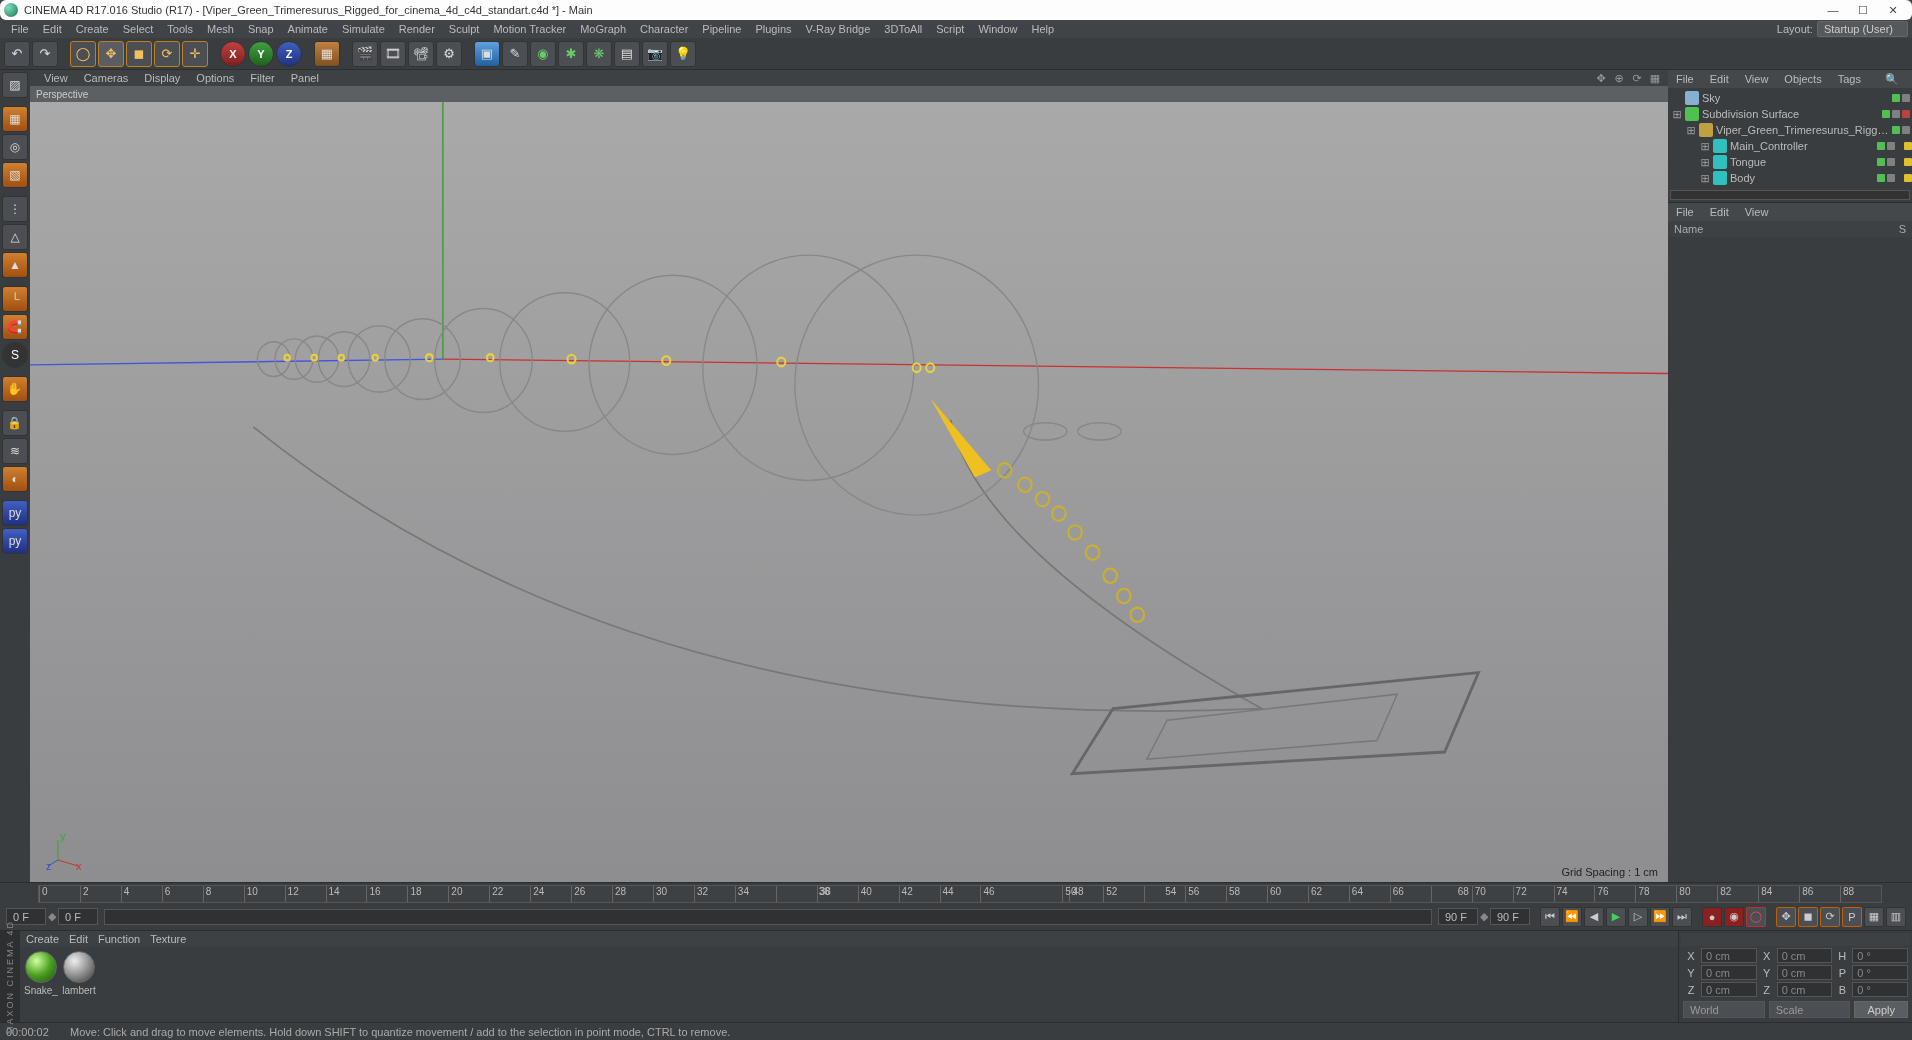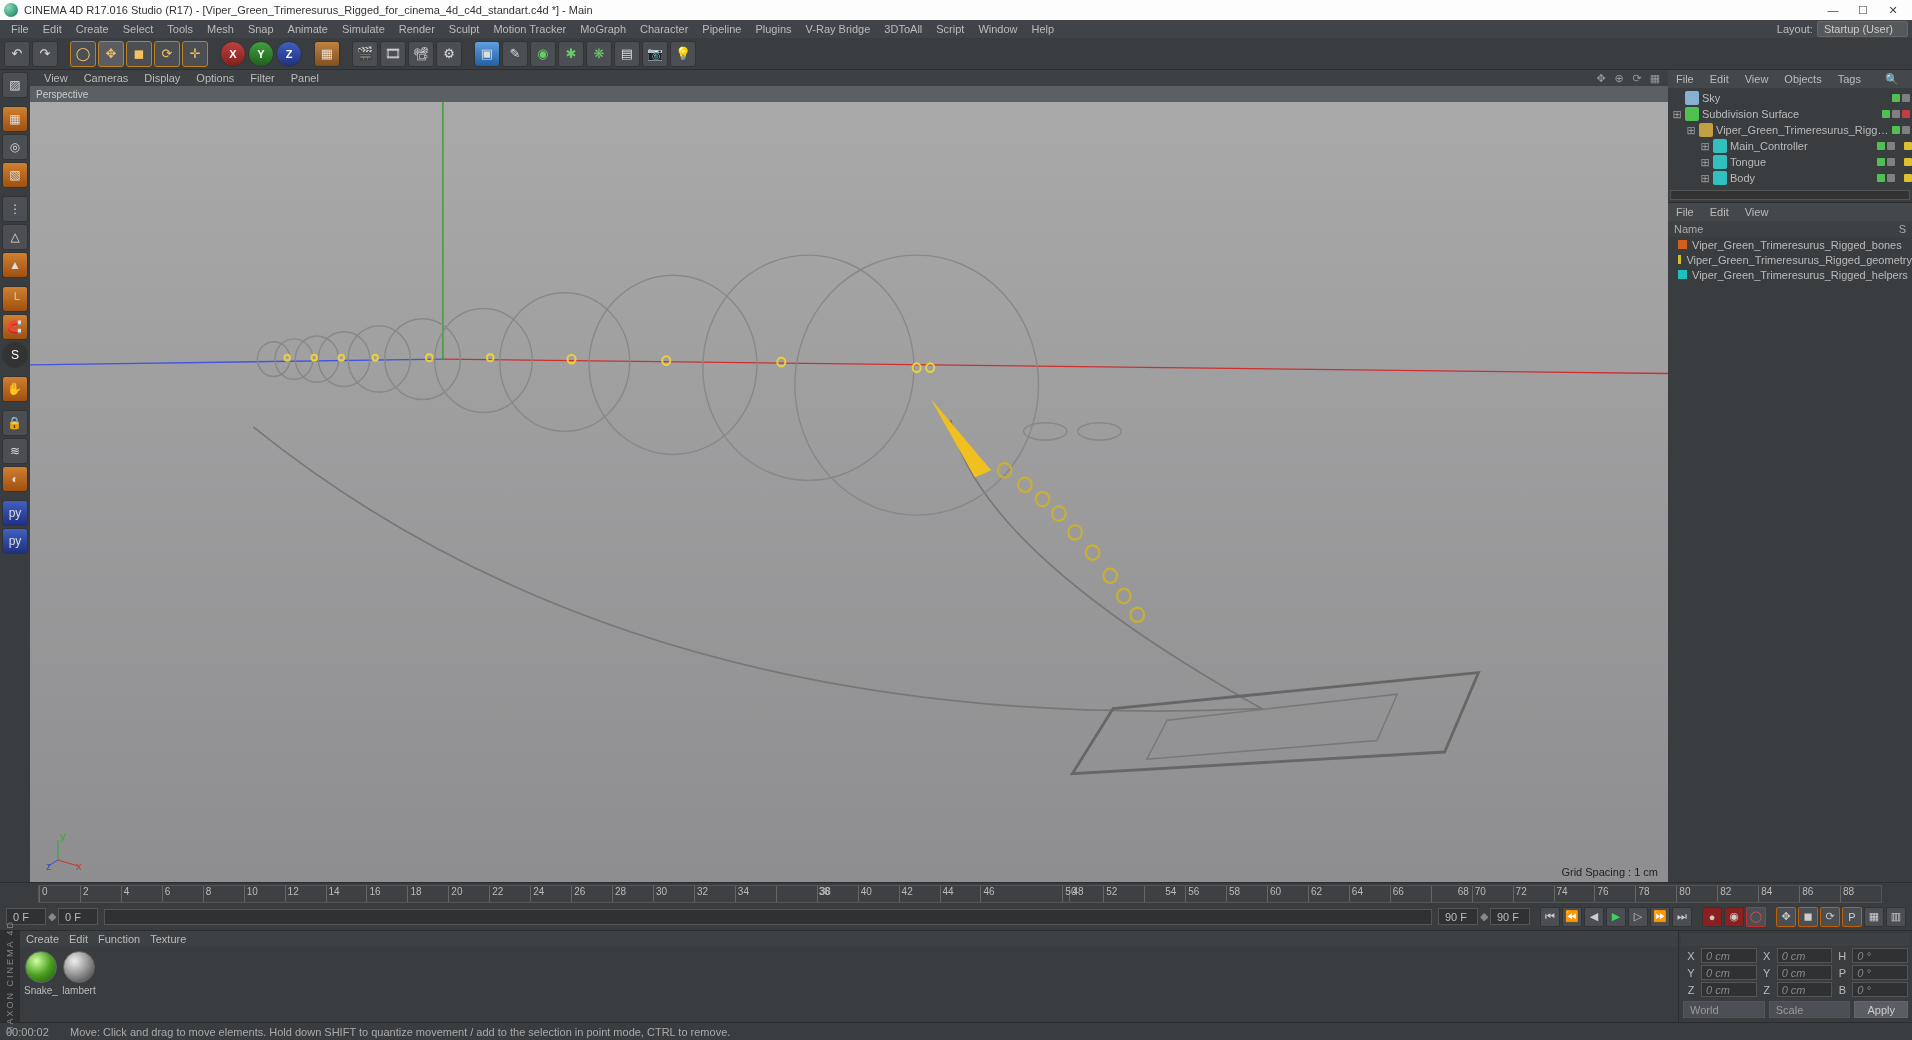--- a/index.html
+++ b/index.html
@@ -1,19 +1,19 @@
 <!DOCTYPE html>
 <html><head>
 <meta charset="utf-8">
 <style>
 * { margin: 0; padding: 0; box-sizing: border-box; font-family: "Segoe UI", Tahoma, sans-serif; font-size: 11px; user-select: none; }
 body { background: #404244; color: #aaa; overflow: hidden; width: 1912px; height: 1040px; }
 
 
-.titlebar { height: 20px; background: #fdfdfd; display: flex; align-items: center; padding: 0 4px; color: #333; }
+.titlebar { height: 20px; background: #fdfdfd; display: flex; align-items: center; padding: 0 4px; color: #333; border-radius: 6px; }
 .titlebar .app-icon { width: 14px; height: 14px; background: radial-gradient(circle at 30% 30%, #8db, #175); border-radius: 50%; margin-right: 6px; }
 .titlebar .title-text { flex: 1; }
 .titlebar .winbtns { display: flex; gap: 16px; padding-right: 8px; }
 .titlebar .winbtns span { width: 14px; text-align: center; cursor: default; color:#444; }
 
 
 .menubar { height: 18px; background: #404448; display: flex; align-items: center; padding: 0 4px; gap: 0; }
 .menubar .menu-item { padding: 0 7px; color: #bbb; cursor: default; }
 .menubar .spacer { flex: 1; }
 .menubar .layout-label { color: #bbb; padding-right: 4px; }
@@ -95,21 +95,21 @@
 .mat-swatch { width:34px; display:flex; flex-direction:column; align-items:center; gap:2px;}
 .mat-ball { width:32px; height:32px; border-radius:50%; border:1px solid #666;}
 .mat-ball.green { background: radial-gradient(circle at 35% 30%, #cfffa0, #4aa020 50%, #1a5010); }
 .mat-ball.grey { background: radial-gradient(circle at 35% 30%, #eee, #888 55%, #333); }
 .mat-name { font-size:10px; color:#bbb; text-align:center; width:34px; overflow:hidden; white-space:nowrap;}
 
 .coord-panel { width: 234px; background:#3a3d40; border-left:1px solid #2a2c2e; display:flex; flex-direction:column; padding:2px;}
 .coord-head { height:14px; background:#3e4144; }
 .coord-grid { display:grid; grid-template-columns: 16px 1fr 16px 1fr 16px 1fr; gap:2px; align-items:center; padding:2px;}
 .coord-grid .clab { color:#bbb; text-align:center; }
-.coord-grid .cval { background:#2f3133; border:1px solid #555; height:15px; color:#888; padding:0 4px; display:flex; align-items:center;font-style:italic;}
+.coord-grid .cval { background:#2f3133; border:1px solid #555; height:15px; color:#888; padding:0 4px; display:flex; align-items:center;}
 .coord-foot { display:flex; gap:4px; padding:2px; align-items:center;}
 .coord-foot .csel { flex:1; background:#4b4e52; border:1px solid #555; height:17px; color:#999; display:flex; align-items:center; padding:0 6px;}
 .coord-foot .apply { background:#5a5e62; border:1px solid #666; height:17px; padding:0 12px; color:#ccc; display:flex; align-items:center;}
 
 
 .statusbar { height: 18px; background: #3a3d40; border-top:1px solid #2a2c2e; display:flex; align-items:center; padding:0 6px; gap:10px; color:#aaa;}
 .statusbar .stime { width:54px; }
 </style>
 </head>
 <body>
@@ -332,34 +332,20 @@
       <div class="scroll-h"></div>
     </div>
     <div class="layer-panel">
       <div class="panel-tabs">
           <span id="layer-tabs" style="display: contents;"><span class="ptab">File</span><span class="ptab">Edit</span><span class="ptab">View</span></span>
         </div>
       <div class="layer-head">
           <span>Name</span>
           <div class="spacer"></div>
           <span>S</span>
-        </div>
-      <div id="layer-list">
-          <div class="layer-row">
-            <span class="lsq" style="background: rgb(208, 96, 32);"></span>
-            <span class="lname">Viper_Green_Trimeresurus_Rigged_bones</span>
-          </div>
-          <div class="layer-row">
-            <span class="lsq" style="background: rgb(208, 192, 32);"></span>
-            <span class="lname">Viper_Green_Trimeresurus_Rigged_geometry</span>
-          </div>
-          <div class="layer-row">
-            <span class="lsq" style="background: rgb(32, 192, 192);"></span>
-            <span class="lname">Viper_Green_Trimeresurus_Rigged_helpers</span>
-          </div>
         </div>
     </div>
     <div style="flex:1"></div>
   </div>
 </div>
 
 <div class="timeline-block">
   <div class="tl-ruler" id="tl-ruler">
       <div class="tick" style="left: 0%;">0</div>
       <div class="tick" style="left: 2.22222%;">2</div>

